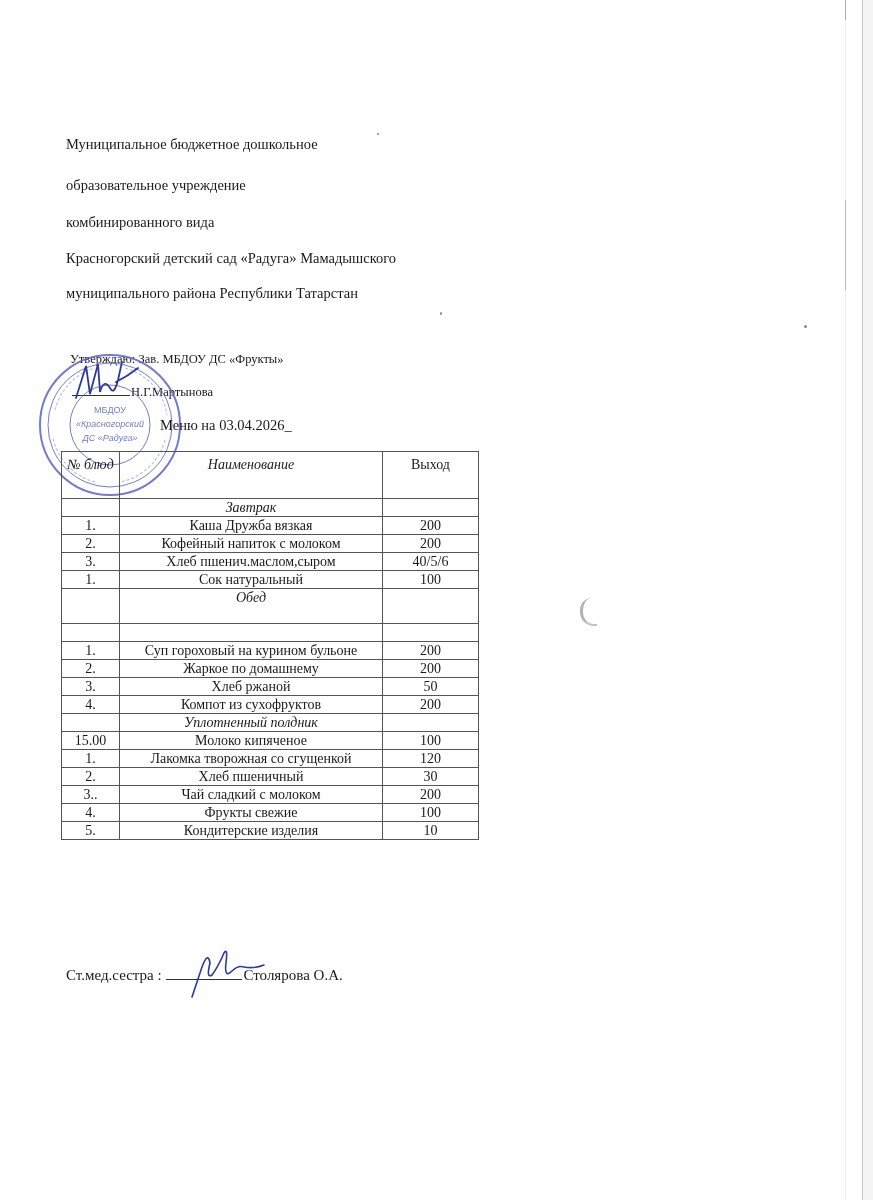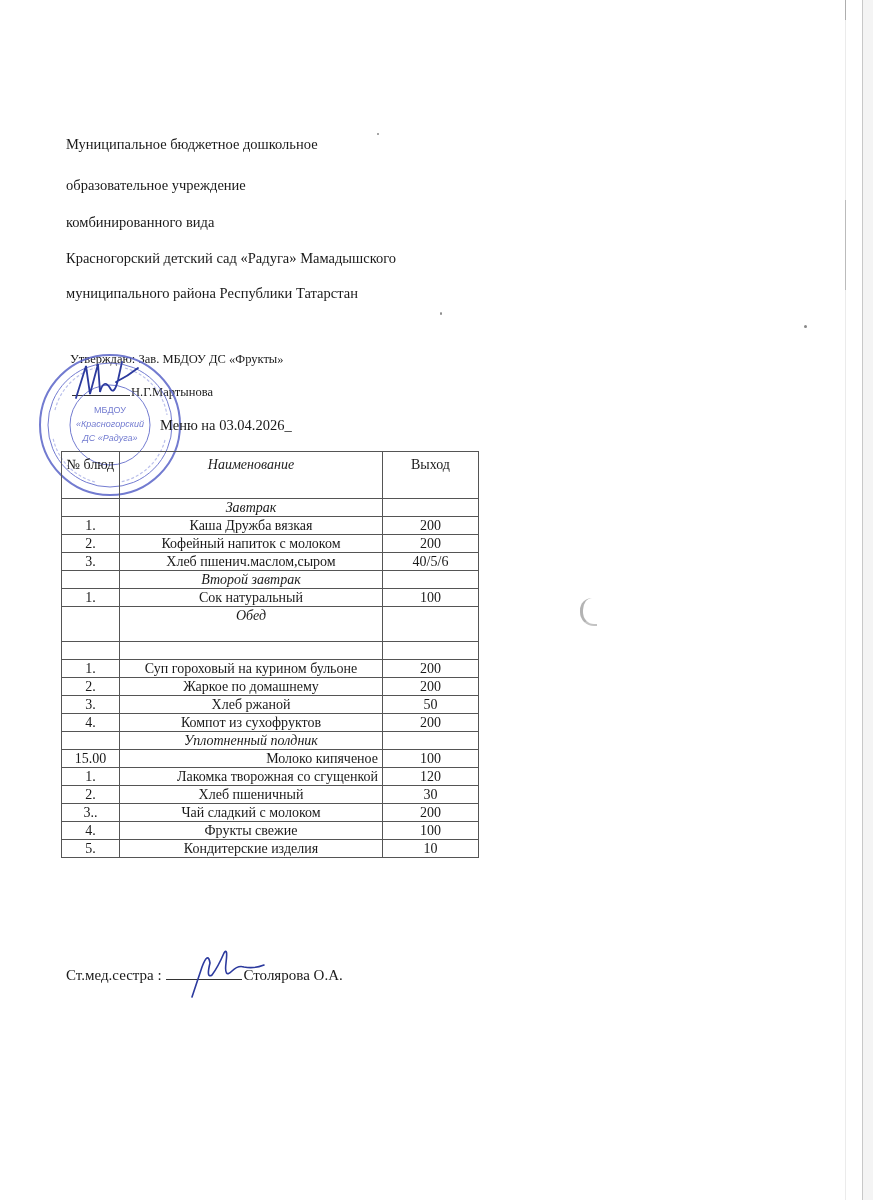--- a/index.html
+++ b/index.html
@@ -47,26 +47,26 @@
       position: absolute; left: 61px; top: 451px; width: 417px;
       border-collapse: collapse; font-size: 14px; table-layout: fixed;
     }
     table.menu td, table.menu th {
       border: 1px solid #555; padding: 0 4px; line-height: 17px; vertical-align: top;
       font-weight: normal;
     }
     table.menu col.c1 { width: 58px; }
     table.menu col.c2 { width: 263px; }
     table.menu col.c3 { width: 96px; }
-    .th-num { height: 42px; padding-top: 4px !important; }
+    .th-num { height: 42px; font-style: italic; padding-top: 4px !important; }
     .th-name { font-style: italic; text-align: center; padding-top: 4px !important; }
     .th-out { text-align: center; padding-top: 4px !important; }
     .sec td.name { font-style: italic; text-align: center; }
     .c { text-align: center; }
-    .l { text-align: right; }
+    .l { text-align: center; }
     tr.tall td { height: 34px; }
     tr.empty td { height: 17px; }
 
     .nurse { position: absolute; left: 66px; top: 967px; font-size: 15px; }
     .nurse .line { display: inline-block; width: 76px; border-bottom: 1px solid #333; margin: 0 1px; }
   </style>
 </head>
 <body>
 
 <div class="scan-edge"></div>
@@ -135,25 +135,20 @@
       <tr>
         <td class="c">2.</td>
         <td class="c">Кофейный напиток с молоком</td>
         <td class="c">200</td>
       </tr>
       <tr>
         <td class="c">3.</td>
         <td class="c">Хлеб пшенич.маслом,сыром</td>
         <td class="c">40/5/6</td>
       </tr>
-      <tr class="sec">
-        <td></td>
-        <td class="name">Второй завтрак</td>
-        <td></td>
-      </tr>
       <tr>
         <td class="c">1.</td>
         <td class="c">Сок натуральный</td>
         <td class="c">100</td>
       </tr>
       <tr class="sec tall">
         <td></td>
         <td class="name">Обед</td>
         <td></td>
       </tr>

